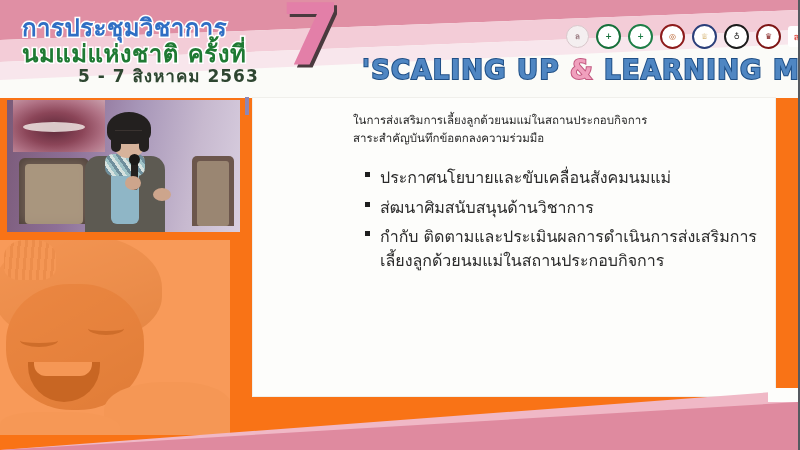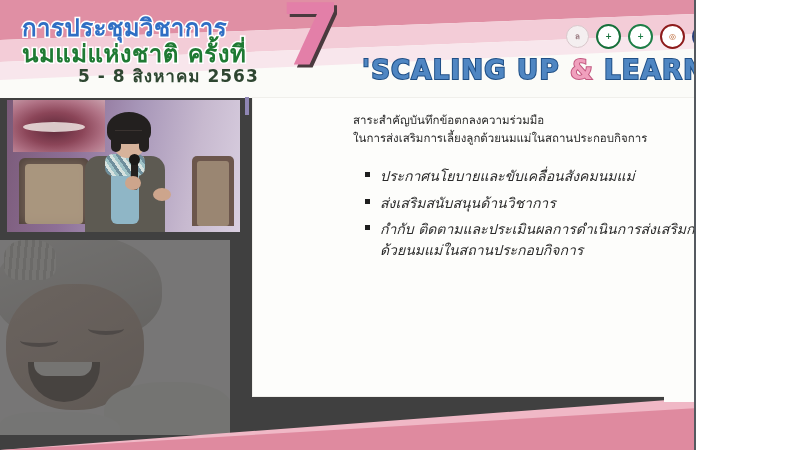--- a/index.html
+++ b/index.html
@@ -2,22 +2,22 @@
 <html><head>
 <meta charset="utf-8">
 <style>
   html,body{margin:0;padding:0;}
   body{
     width:800px;height:450px;overflow:hidden;
     font-family:"DejaVu Sans","Liberation Sans",sans-serif;
     background:#ffffff;
   }
   #slide{
-    position:relative;width:696px;height:450px;overflow:hidden;
-    background:#404040;
+    position:relative;width:800px;height:450px;overflow:hidden;
+    background:#f97316;
     border-right:2px solid #555a60;
     box-sizing:border-box;
   }
 
   
   .banner{position:absolute;left:0;top:0;width:800px;height:98px;overflow:hidden;background:#fbfbf8;}
   .band-dark{
     position:absolute;left:0;top:0;width:800px;height:40px;
     background:#e08fa4;
     clip-path:polygon(0 0, 800px 0, 800px 10px, 0 40px);
@@ -130,21 +130,21 @@
   .content-card{
     position:absolute;left:252px;top:97px;width:524px;height:300px;
     background:#fdfdfb;border:1px solid #f0efeb;box-sizing:border-box;
   }
   .edge-mark{position:absolute;left:245px;top:97px;width:4px;height:18px;background:#8f86b4;}
 
   .heading{position:absolute;left:100px;top:14px;width:400px;line-height:1.55;
     font-size:11.5px;color:#2a2a2a;}
   .bullets{position:absolute;left:112px;top:68px;width:392px;margin:0;padding:0;list-style:none;}
   .bullets li{position:relative;padding-left:15px;margin-bottom:5.5px;
-    font-size:14px;line-height:1.5;color:#2a2a2a;font-style:italic;}
+    font-size:16px;line-height:1.5;color:#2a2a2a;}
   .bullets li::before{content:"";position:absolute;left:0;top:6px;width:5px;height:5px;background:#1e1e1e;}
 
   
   .foot-light{position:absolute;left:0;bottom:0;width:800px;height:60px;background:#f0b8c6;
     clip-path:polygon(0 60px, 800px 0, 800px 60px, 0 60px);}
   .foot-dark{position:absolute;left:0;bottom:0;width:800px;height:48px;background:#df8a9f;
     clip-path:polygon(0 48px, 800px 0, 800px 48px, 0 48px);}
   .foot-white{position:absolute;right:0;bottom:48px;width:30px;height:14px;background:#fdfdfb;}
 </style>
 </head>
@@ -152,21 +152,21 @@
 
 <div id="slide">
 
   <div class="banner">
     <div class="band-dark"></div>
     <div class="band-light"></div>
     <div class="band-pale"></div>
 
     <div class="title-l1">การประชุมวิชาการ</div>
     <div class="title-l2">นมแม่แห่งชาติ ครั้งที่</div>
-    <div class="title-date">5 - 8 สิงหาคม 2563</div>
+    <div class="title-date">5 - 7 สิงหาคม 2563</div>
     <div class="big-seven">7</div>
 
     <div class="tagline">
       <span>'SCALING UP </span><span class="amp">&amp;</span><span> LEARNING MORE'</span>
     </div>
 
     <div class="logos">
       <div class="logo lg1">ล</div>
       <div class="logo lg2">+</div>
       <div class="logo lg3">+</div>
@@ -203,26 +203,26 @@
     <div class="bb-mouth">
         <div class="bb-teeth"></div>
       </div>
     <div class="bb-shoulder"></div>
     <div class="bb-shoulder2"></div>
   </div>
 
   <div class="edge-mark"></div>
   <div class="content-card">
     <div class="heading">
+      <div>ในการส่งเสริมการเลี้ยงลูกด้วยนมแม่ในสถานประกอบกิจการ</div>
       <div>สาระสำคัญบันทึกข้อตกลงความร่วมมือ</div>
-      <div>ในการส่งเสริมการเลี้ยงลูกด้วยนมแม่ในสถานประกอบกิจการ</div>
     </div>
     <ul class="bullets">
       <li>ประกาศนโยบายและขับเคลื่อนสังคมนมแม่</li>
-      <li>ส่งเสริมสนับสนุนด้านวิชาการ</li>
+      <li>ส่ฒนาศิมสนับสนุนด้านวิชาการ</li>
       <li>กำกับ ติดตามและประเมินผลการดำเนินการส่งเสริมการเลี้ยงลูกด้วยนมแม่ในสถานประกอบกิจการ</li>
     </ul>
   </div>
 
   <div class="foot-light"></div>
   <div class="foot-dark"></div>
   <div class="foot-white"></div>
 
 </div>
 

